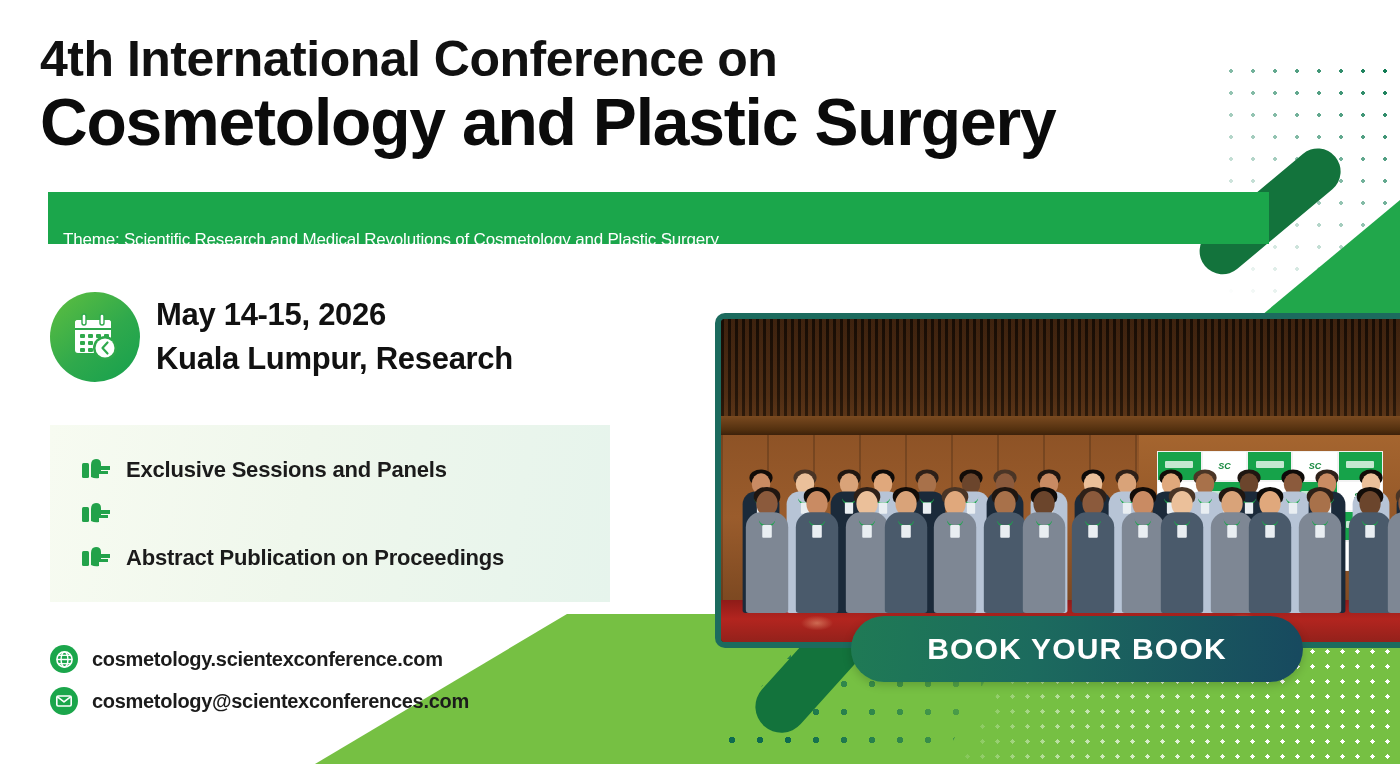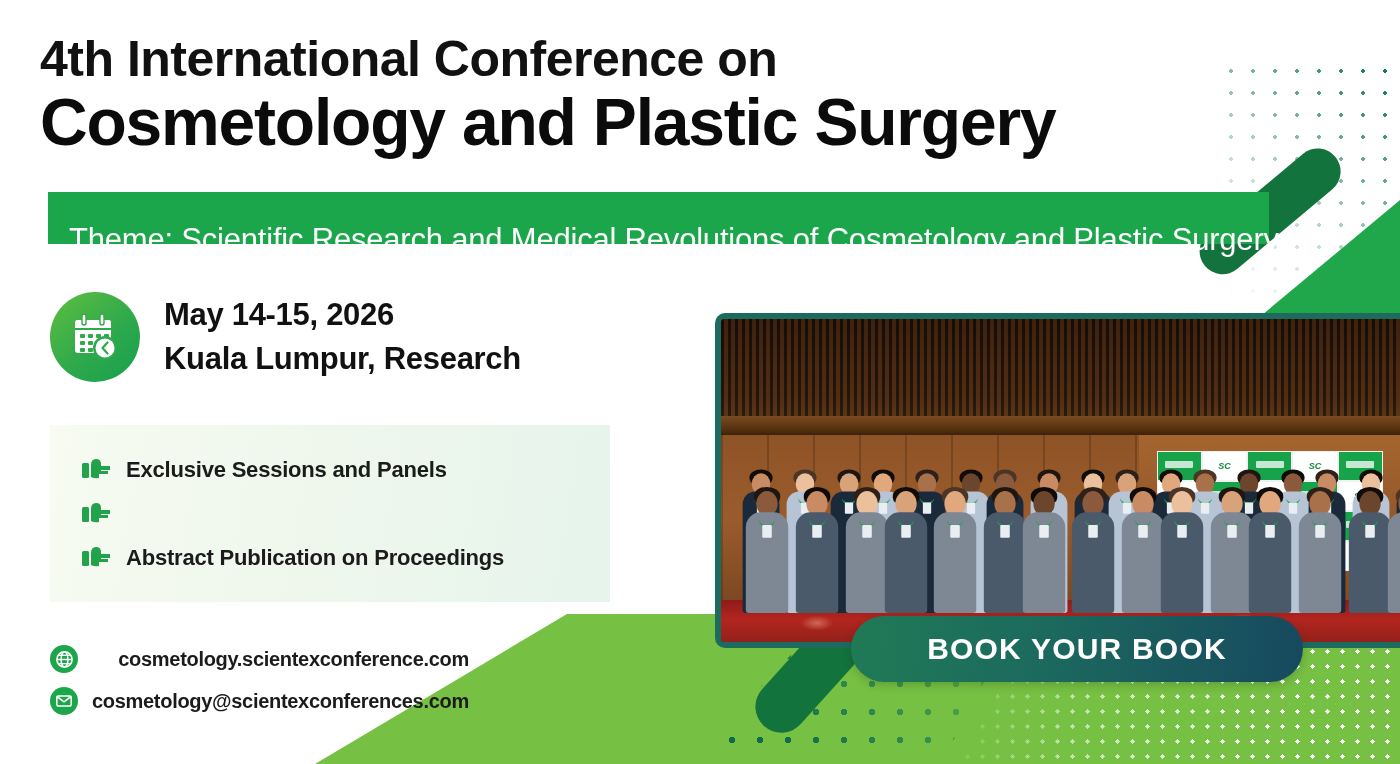--- a/index.html
+++ b/index.html
@@ -74,26 +74,26 @@
   .title-2 {
     font-size:66px; font-weight:bold; color:#0b0b0b;
     letter-spacing:-1.2px; line-height:1.06; margin-top:2px; white-space:nowrap;
   }
 
   .theme-bar {
     position:absolute; left:48px; top:192px; width:1221px; height:52px;
     background:#1BA64B; display:flex; align-items:center;
   }
   .theme-text {
-    color:#ffffff; font-size:31px; font-weight:400;
-    letter-spacing:-0.2px; padding-left:21px; white-space:nowrap;margin-top:44px;
-  }
-
-  
-  .date-row { position:absolute; left:50px; top:292px; display:flex; align-items:center; gap:24px; }
+    color:#ffffff; font-size:17px; font-weight:400;
+    letter-spacing:-0.2px; padding-left:15px; white-space:nowrap;margin-top:44px;
+  }
+
+  
+  .date-row { position:absolute; left:50px; top:292px; display:flex; align-items:center; gap:16px; }
   .cal-badge {
     width:90px; height:90px; border-radius:50%;
     background:linear-gradient(140deg,#5FBF3F 0%,#2FA94C 55%,#15A04E 100%);
     display:flex; align-items:center; justify-content:center; flex:0 0 auto;
   }
   .cal-badge svg { display:block; }
   .date-lines { display:flex; flex-direction:column; gap:8px; }
   .date-line {
     font-size:31px; font-weight:bold; color:#111111; letter-spacing:-0.3px; white-space:nowrap;
   }
@@ -106,21 +106,21 @@
     padding-left:32px;
   }
   .feature { display:flex; align-items:center; gap:14px; }
   .hand-icon { flex:0 0 auto; display:block; }
   .feature-label {
     font-size:22px; font-weight:bold; color:#1b1b1b; letter-spacing:-0.2px; white-space:nowrap;
   }
 
   
   .contacts { position:absolute; left:50px; top:645px; display:flex; flex-direction:column; gap:14px; }
-  .contact { display:flex; align-items:center; gap:14px;justify-content:space-between; }
+  .contact { display:flex; align-items:center; gap:14px; }
   .contact-icon {
     width:28px; height:28px; border-radius:50%; background:#1BA64B;
     display:flex; align-items:center; justify-content:center; flex:0 0 auto;
   }
   .contact-text {
     font-size:20px; font-weight:bold; color:#1b1b1b; letter-spacing:-0.3px; white-space:nowrap;
   }
 
   
   .photo-frame {

